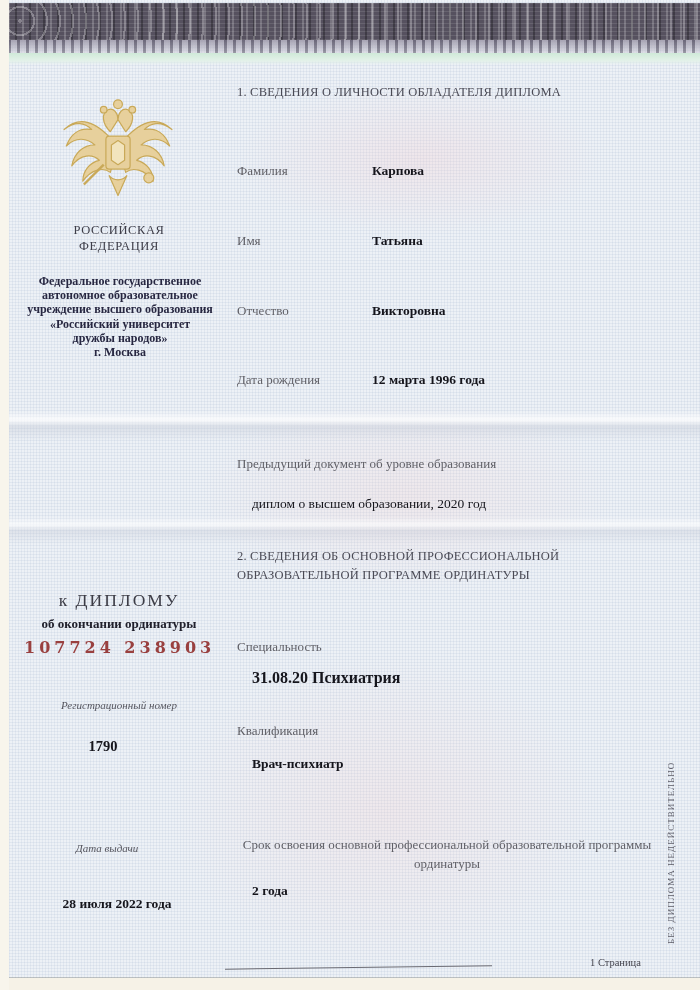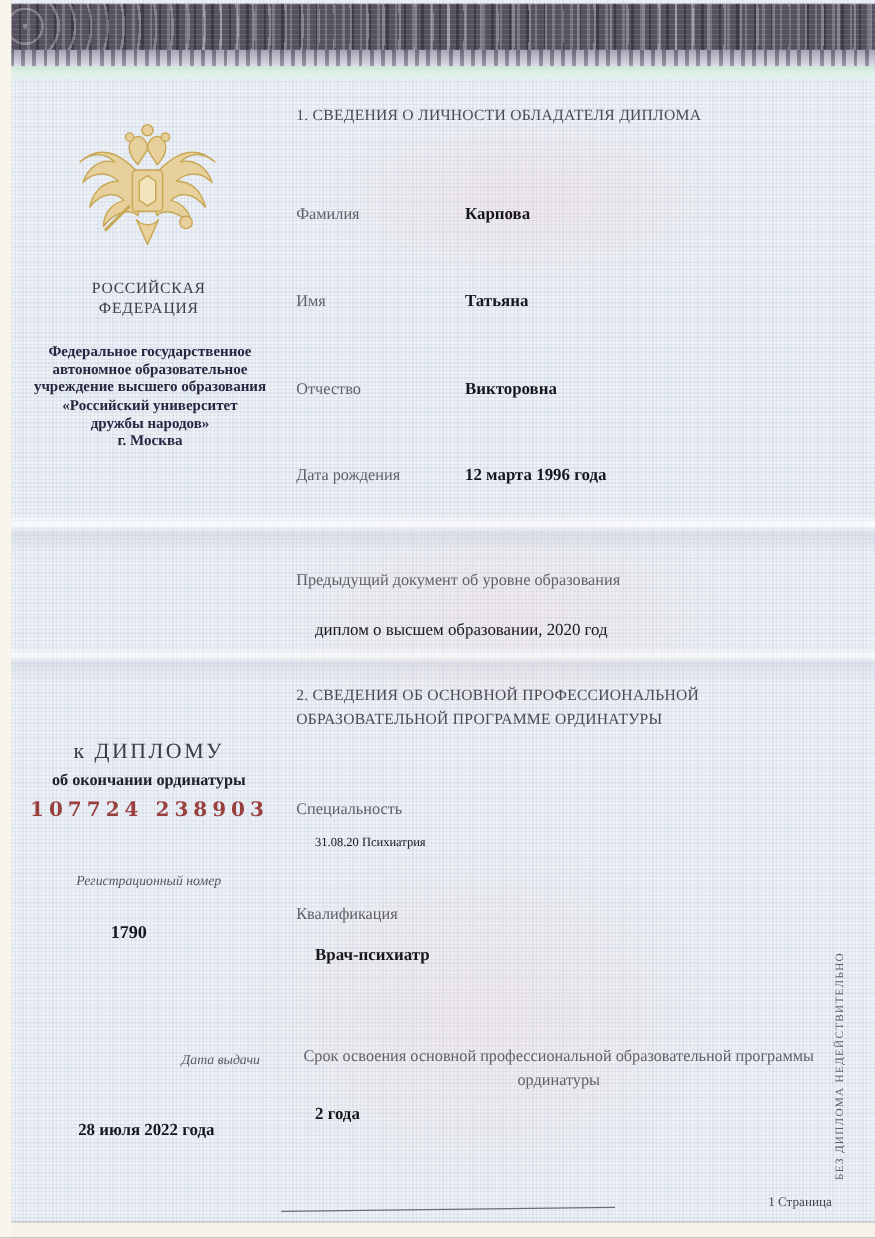--- a/index.html
+++ b/index.html
@@ -50,47 +50,47 @@
   
   .eagle { left:52px; top:96px; width:132px; height:122px; }
   .country { left:18px; top:222px; width:202px; text-align:center; font-size:12.5px; letter-spacing:.6px; color:#3d3d48; line-height:16px; }
   .institution { left:12px; top:274px; width:216px; text-align:center; font-weight:bold; font-size:12px; line-height:14.2px; color:#272741; }
   .supp1 { left:18px; top:576px; width:202px; text-align:center; font-size:12.5px; letter-spacing:2.6px; color:#45454f; }
   .supp2 { left:18px; top:590px; width:202px; text-align:center; font-size:17.5px; letter-spacing:2px; color:#3c3c46; }
   .supp3 { left:18px; top:616px; width:202px; text-align:center; font-weight:bold; font-size:13px; color:#20202c; }
   .serial { left:24px; top:638px; width:196px; font-weight:bold; font-size:16px; letter-spacing:4px; color:#99403f; font-family:"DejaVu Serif","Liberation Serif",serif; }
   .reg-label   { left:18px; top:699px; width:202px; text-align:center; font-style:italic; font-size:11px; color:#55555e; }
   .reg-value   { left:2px;  top:738px; width:202px; text-align:center; font-weight:bold; font-size:14.5px; }
-  .issue-label { left:6px;  top:842px; width:202px; text-align:right; font-style:italic; font-size:11px; color:#55555e; }
+  .issue-label { left:6px;  top:842px; width:202px; text-align:center; font-style:italic; font-size:11px; color:#55555e; }
   .issue-value { left:16px; top:896px; width:202px; text-align:center; font-weight:bold; font-size:13.5px; }
 
   
   .s1-title { left:237px; top:85px;  width:430px; font-size:12.5px; letter-spacing:.2px; color:#4a4a55; }
   .f-label  { position:absolute; left:0; font-size:13px; color:#5f5f66; }
   .f-value  { position:absolute; left:135px; font-weight:bold; font-size:13.5px; color:#15151c; }
   .row { position:absolute; left:237px; width:430px; height:20px; z-index:3; }
   .row-surname   { top:163px; }
   .row-firstname { top:233px; }
   .row-patronym  { top:303px; }
   .row-birthdate { top:372px; }
   .prev-label { left:237px; top:456px; width:430px; font-size:13px; color:#5f5f66; }
   .prev-value { left:252px; top:496px; width:420px; font-weight:normal; font-size:13.5px; }
   .s2-title { left:237px; top:547px; width:440px; font-size:12.5px; letter-spacing:.2px; color:#4a4a55; line-height:19px; }
   .spec-label { left:237px; top:639px; width:300px; font-size:13px; color:#5f5f66; }
-  .spec-value { left:252px; top:669px; width:300px; font-weight:normal; font-size:10px; }
+  .spec-value { left:252px; top:669px; width:300px; font-weight:bold; font-size:16px; }
   .qual-label { left:237px; top:723px; width:300px; font-size:13px; color:#5f5f66; }
   .qual-value { left:252px; top:756px; width:300px; font-weight:bold; font-size:13.5px; }
   .dur-label  { left:237px; top:835px; width:420px; font-size:13px; color:#5f5f66; line-height:19px;text-align:center; }
   .dur-value  { left:252px; top:883px; width:200px; font-weight:bold; font-size:13.5px; }
 
   
   .side-note { left:666px; top:768px; height:176px; writing-mode:vertical-rl; transform:rotate(180deg);
                font-size:9px; letter-spacing:1px; color:#5b5b66; white-space:nowrap; }
   .footer-rule { left:225px; top:967px; width:267px; height:0; border-top:1px solid #6a6a72; transform:rotate(-.7deg); }
-  .page-number { left:590px; top:957px; width:100px; font-size:10.5px; color:#44444e; text-align:center; }
+  .page-number { left:590px; top:957px; width:100px; font-size:10.5px; color:#44444e; text-align:left; }
 </style>
 </head>
 <body>
 
 <div id="page">
   <div class="creases"></div>
   <div class="edge-left"></div>
   <div class="edge-bottom"></div>
   <div class="band-dark"></div>
   <div class="band-lace"></div>

